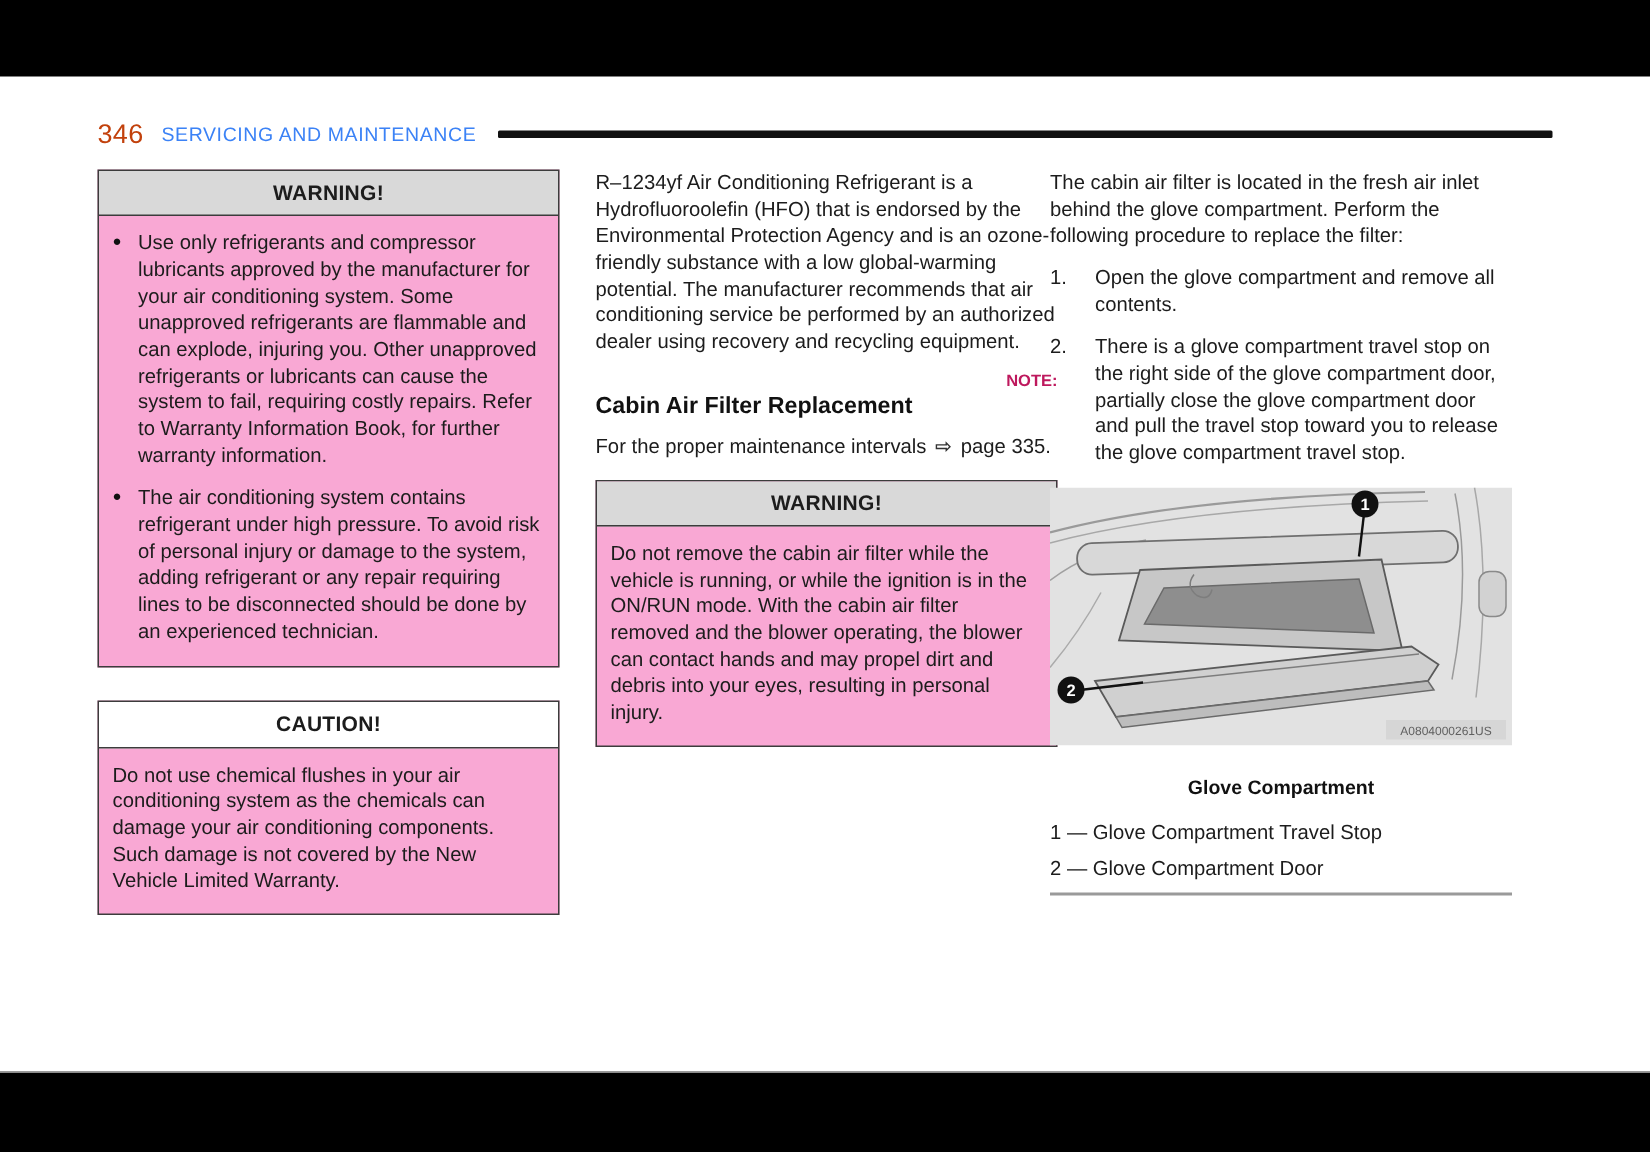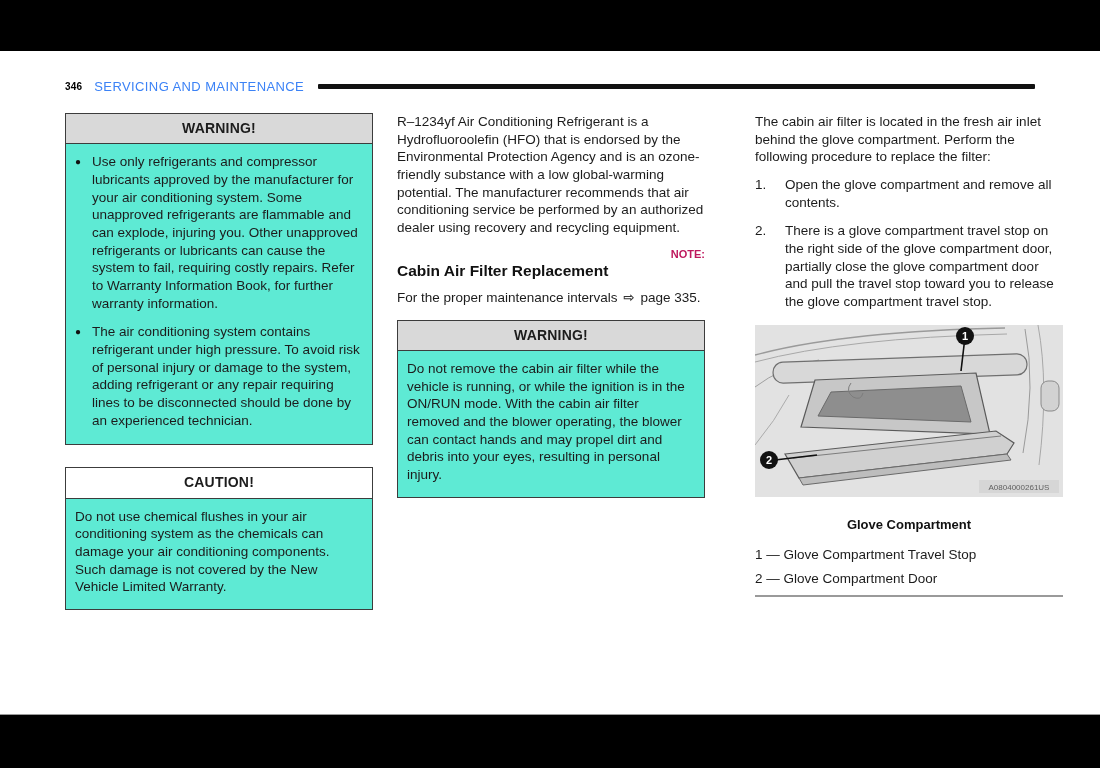--- a/index.html
+++ b/index.html
@@ -10,32 +10,32 @@
   .page {
     position:absolute; top:51px; left:0; width:1100px; height:664px;
     background:#fff; color:#1c1c1c; border-bottom:1px solid #9a9a9a;
   }
 
   
   .page-header {
     position:absolute; top:28px; left:65px; right:65px;
     display:flex; align-items:center;
   }
-  .page-number { font-size:10px; font-weight:700; color:#000000; letter-spacing:0.2px; }
+  .page-number { font-size:18px; font-weight:400; color:#c2410c; letter-spacing:0.2px; }
   .page-section { font-size:13px; color:#3b82f6; margin-left:12px; letter-spacing:0.4px; }
   .header-rule { flex:1; height:5px; background:#111; margin-left:14px; border-radius:1px; }
 
   
   .col { position:absolute; top:62px; width:308px; font-size:13.5px; line-height:1.31; }
   .col-left  { left:65px; }
   .col-mid   { left:397px; }
-  .col-right { left:755px; }
+  .col-right { left:700px; }
 
   
-  .alert { border:1.5px solid #3c3c3c; margin-bottom:22px; background:#5eead4; }
+  .alert { border:1.5px solid #3c3c3c; margin-bottom:22px; background:#f9a8d4; }
   .alert-title {
     text-align:center; font-weight:700; font-size:14px;
     padding:5px 0 6px; border-bottom:1.5px solid #3c3c3c; letter-spacing:0.2px;
   }
   .alert.warning .alert-title { background:#d9d9d9; }
   .alert.caution .alert-title { background:#fff; }
   .alert-body { padding:9px 9px 13px 9px; }
 
   .bullet-item { display:flex; margin-bottom:11px; }
   .bullet-item:last-child { margin-bottom:2px; }

